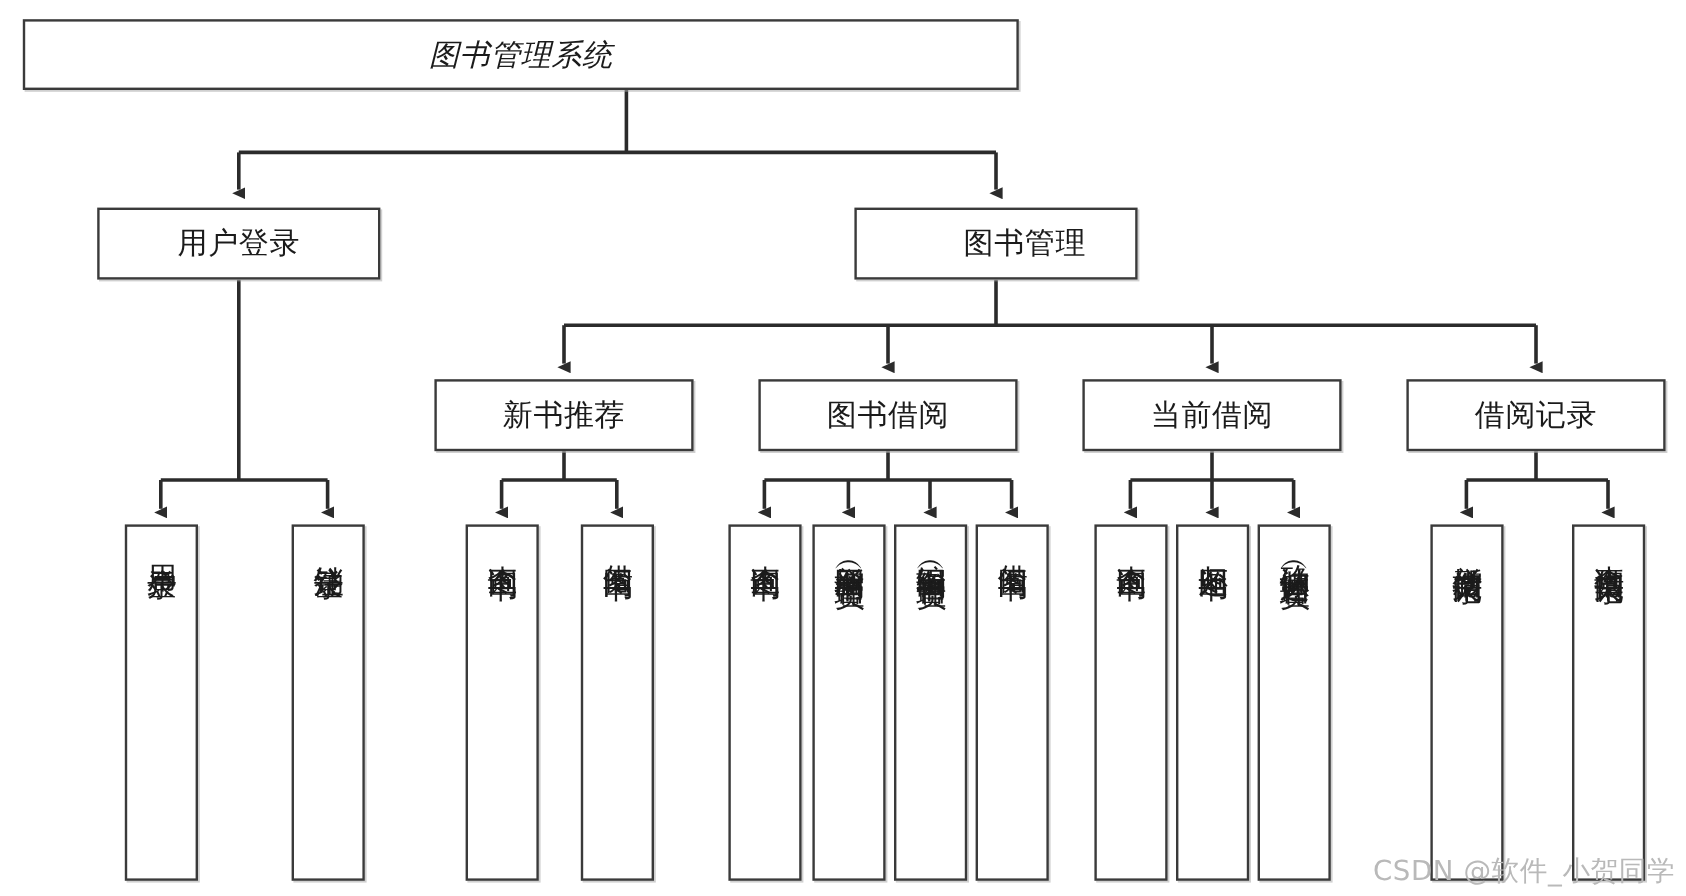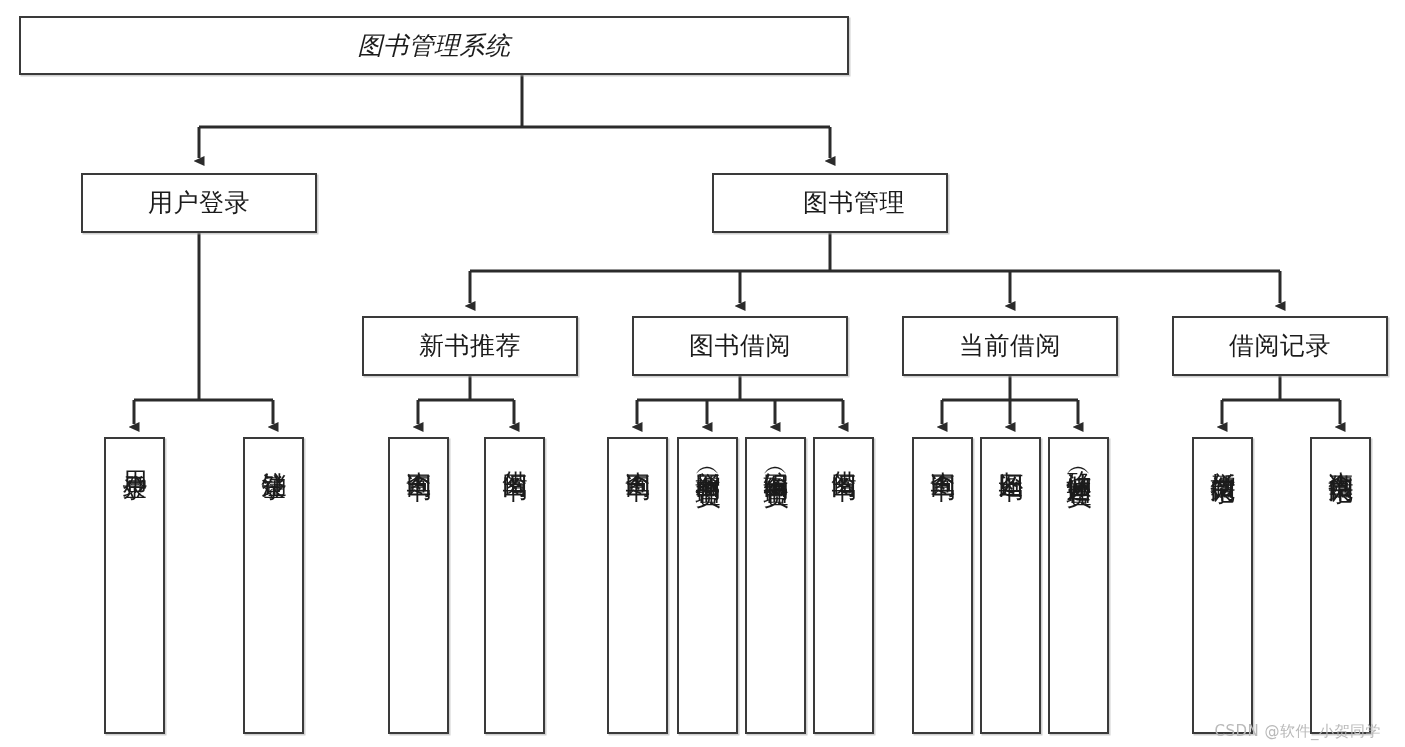--- a/index.html
+++ b/index.html
@@ -59,23 +59,23 @@
     font-size: 25px;
     line-height: 1.12;
     letter-spacing: 2px;
     white-space: nowrap;
   }
   .node.vert.tall .lbl {
     font-size: 25px;
   }
   .watermark {
     position: absolute;
-    right: 24px;
+    right: 9px;
     bottom: 6px;
-    font-size: 15px;
+    font-size: 23px;
     color: #b9b9b9;
     letter-spacing: 0.5px;
     white-space: nowrap;
     font-family: "DejaVu Sans", "Liberation Sans", sans-serif;
   }
 </style>
 </head>
 <body>
 
 <div id="canvas">

